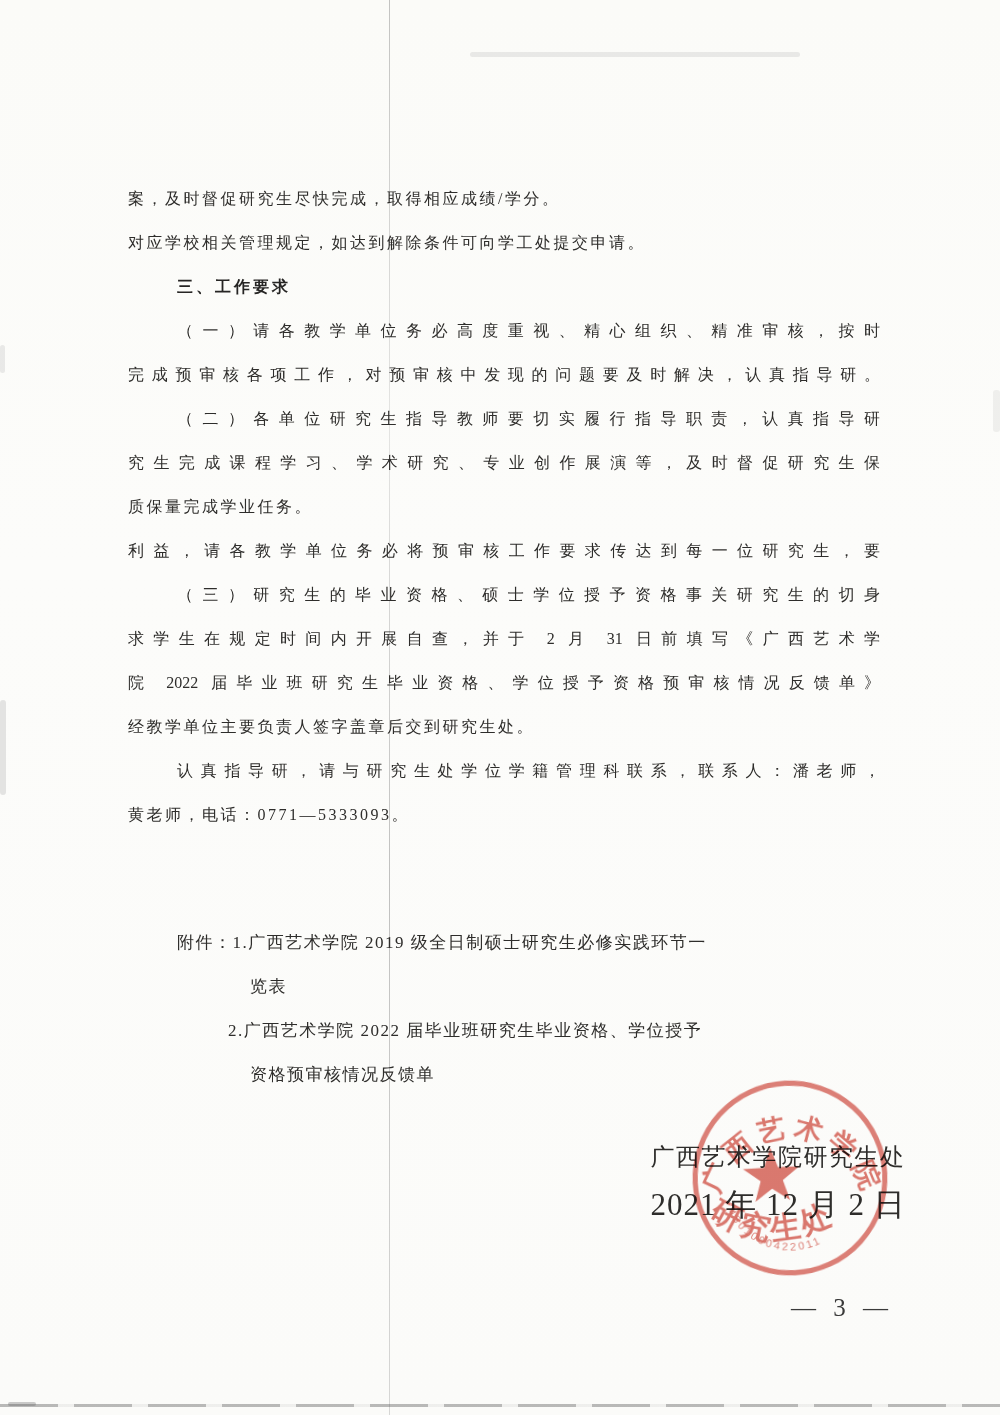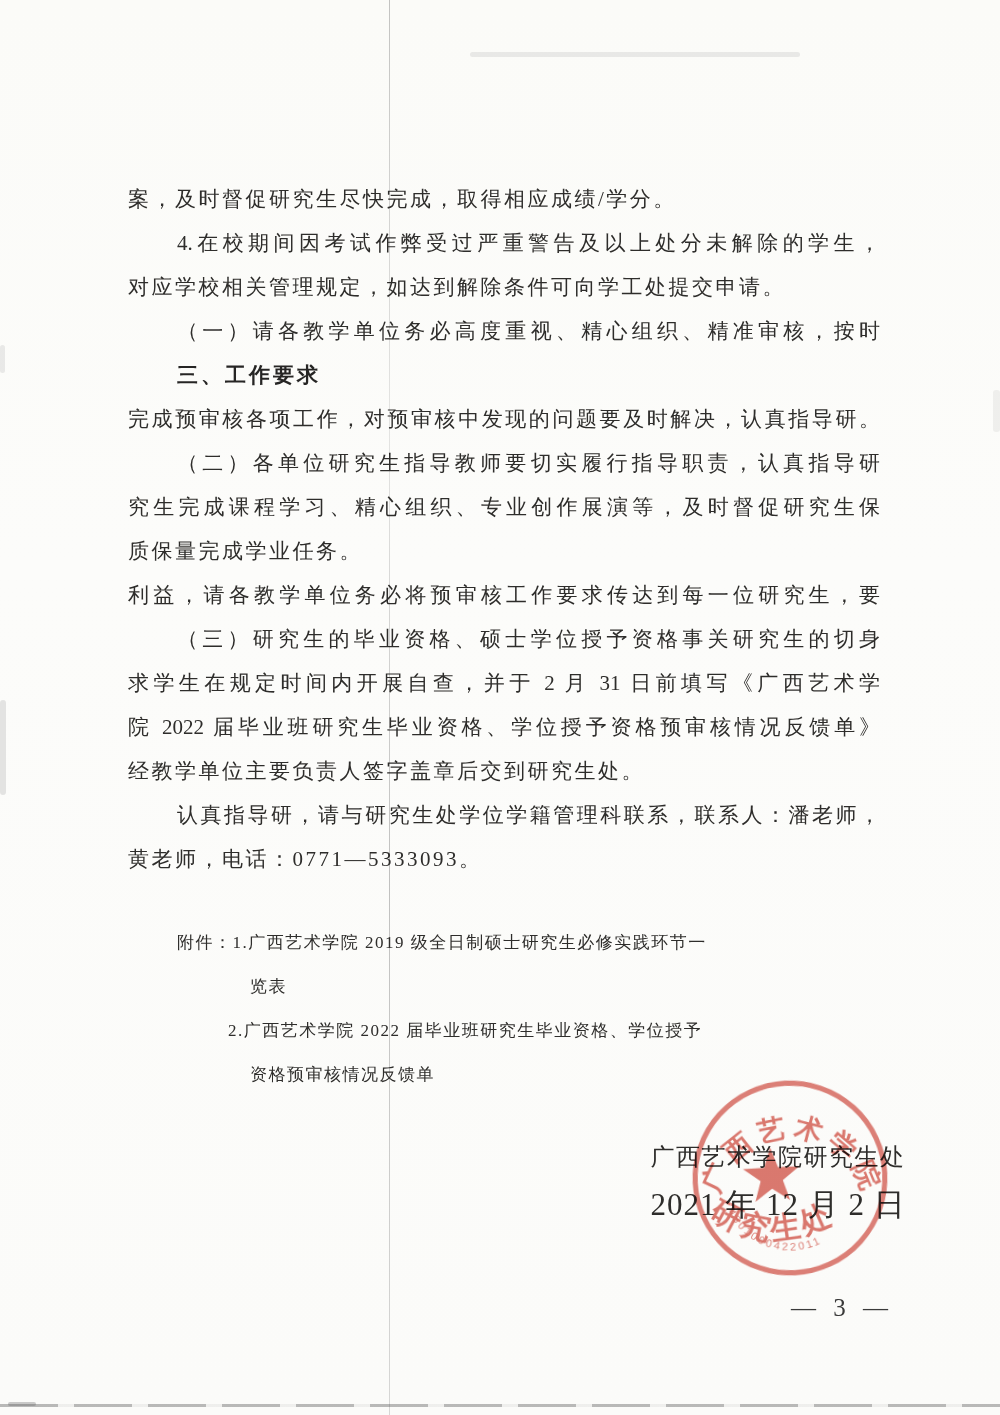--- a/index.html
+++ b/index.html
@@ -22,21 +22,21 @@
   .smudge{position:absolute;background:rgba(150,150,150,.18);border-radius:3px;}
   .smudge.s1{left:470px;top:52px;width:330px;height:5px;}
   .smudge.s2{left:0;top:345px;width:5px;height:28px;}
   .smudge.s3{left:0;top:700px;width:6px;height:95px;background:rgba(140,140,140,.22);}
   .smudge.s4{left:993px;top:390px;width:7px;height:42px;background:rgba(150,150,150,.12);}
   .smudge.s5{left:8px;top:1402px;width:28px;height:4px;background:rgba(110,110,110,.35);}
 
   
   .doc-body{
     position:absolute;left:128px;top:177px;width:752px;
-    font-size:21px;line-height:44px;
+    font-size:16px;line-height:44px;
   }
   .line{height:44px;letter-spacing:2.5px;white-space:nowrap;}
   .line.full{
     white-space:normal;letter-spacing:normal;
     text-align:justify;text-align-last:justify;
     -moz-text-align-last:justify;
   }
   .line.indent{text-indent:49px;}
   .line.heading{
     font-family:"Liberation Sans","DejaVu Sans",sans-serif;
@@ -81,27 +81,26 @@
   <div class="fold-line"></div>
   <div class="smudge s1"></div>
   <div class="smudge s2"></div>
   <div class="smudge s3"></div>
   <div class="smudge s4"></div>
   <div class="smudge s5"></div>
   <div class="bottom-edge"></div>
 
   <div class="doc-body">
       <div class="line">案，及时督促研究生尽快完成，取得相应成绩/学分。</div>
-      <div class="line indent full">4.在校期间因考试作弊受过严重警告及以上处分未解除的学生，</div>
       <div class="line">对应学校相关管理规定，如达到解除条件可向学工处提交申请。</div>
+      <div class="line indent heading">三、工作要求</div>
       <div class="line indent full">（一）请各教学单位务必高度重视、精心组织、精准审核，按时</div>
-      <div class="line indent heading">三、工作要求</div>
       <div class="line full">完成预审核各项工作，对预审核中发现的问题要及时解决，认真指导研。</div>
       <div class="line indent full">（二）各单位研究生指导教师要切实履行指导职责，认真指导研</div>
-      <div class="line full">究生完成课程学习、精心组织、专业创作展演等，及时督促研究生保</div>
+      <div class="line full">究生完成课程学习、学术研究、专业创作展演等，及时督促研究生保</div>
       <div class="line">质保量完成学业任务。</div>
       <div class="line full">利益，请各教学单位务必将预审核工作要求传达到每一位研究生，要</div>
       <div class="line indent full">（三）研究生的毕业资格、硕士学位授予资格事关研究生的切身</div>
       <div class="line full">求学生在规定时间内开展自查，并于 2 月 31 日前填写《广西艺术学</div>
       <div class="line full">院 2022 届毕业班研究生毕业资格、学位授予资格预审核情况反馈单》</div>
       <div class="line">经教学单位主要负责人签字盖章后交到研究生处。</div>
       <div class="line indent full">认真指导研，请与研究生处学位学籍管理科联系，联系人：潘老师，</div>
       <div class="line">黄老师，电话：0771—5333093。</div>
     </div>
 

